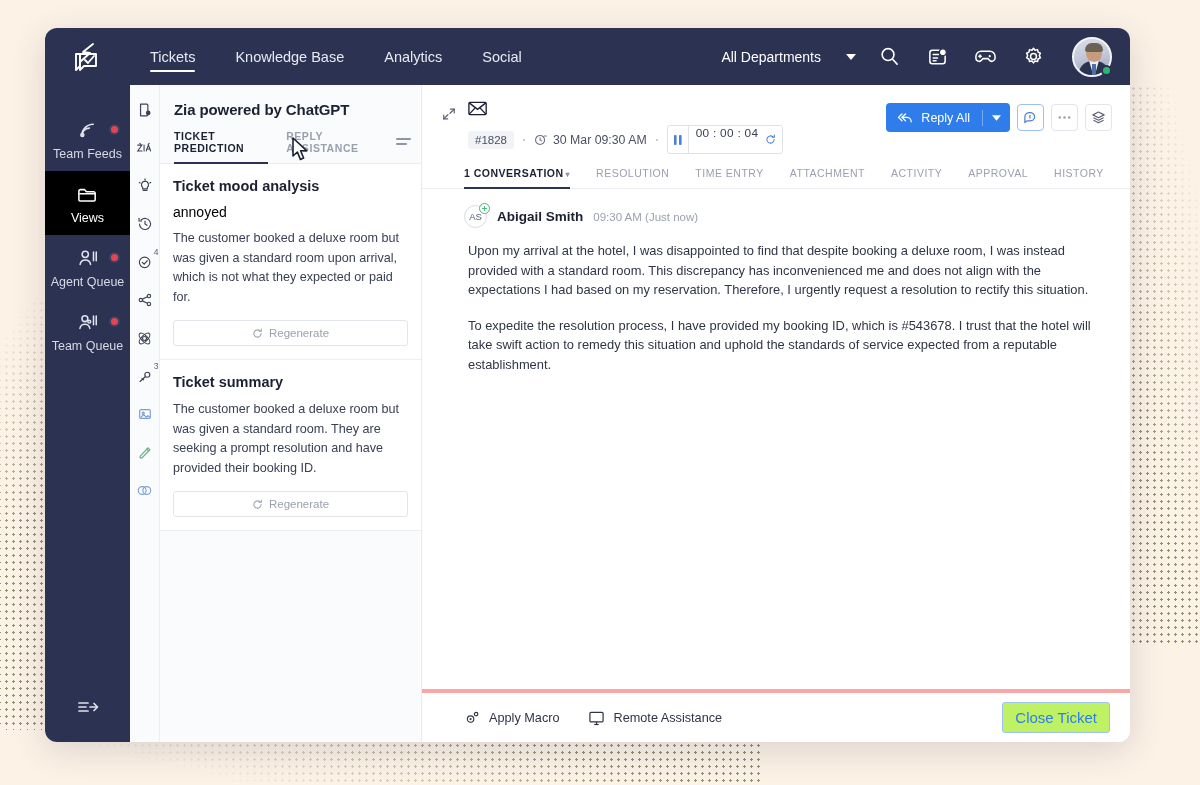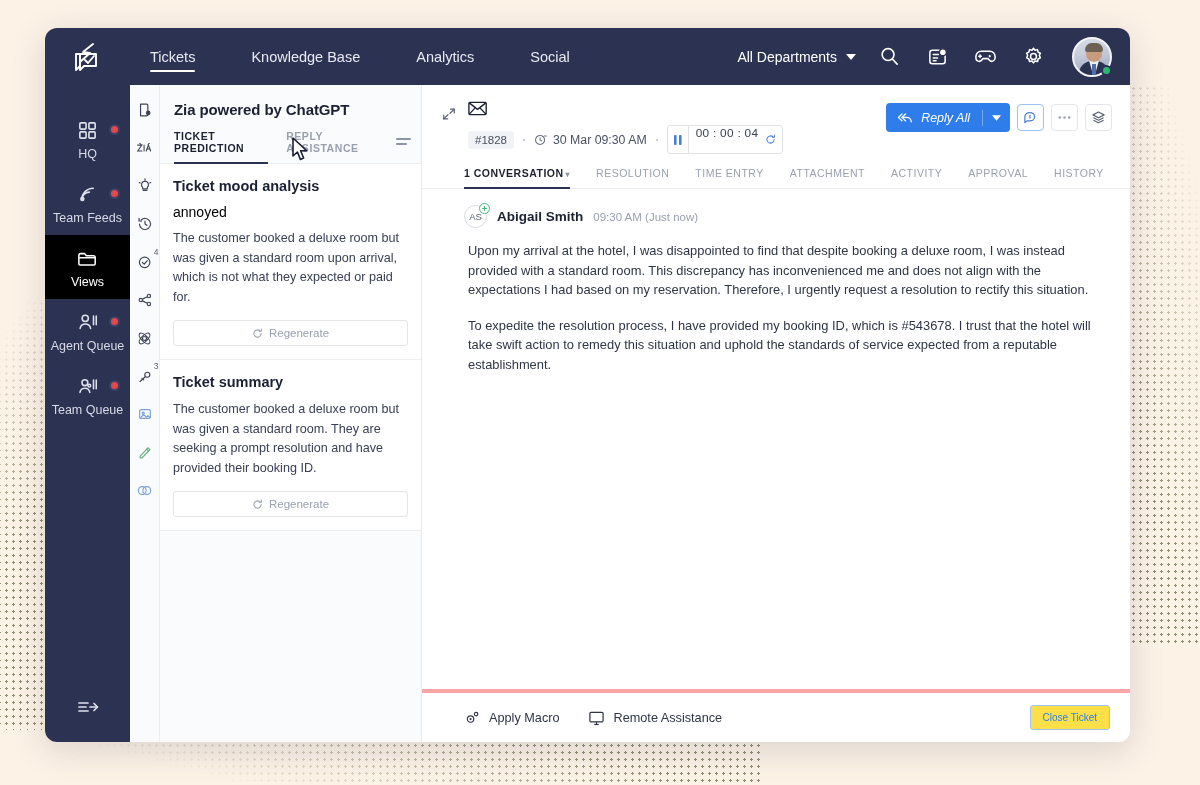--- a/index.html
+++ b/index.html
@@ -45,32 +45,32 @@
     box-shadow: 0 8px 34px rgba(40,45,70,.16);
     display: flex; flex-direction: column;
   }
 
   
   .topnav {
     height: 57px; background: #2c3252; flex: 0 0 57px;
     display: flex; align-items: center; position: relative; z-index: 5;
   }
   .logo { width: 85px; display: flex; align-items: center; justify-content: center; }
-  .nav-tabs { display: flex; align-items: center; height: 41px; gap: 16px; text-align: center; }
+  .nav-tabs { display: flex; align-items: center; height: 41px; gap: 0; text-align: center; }
   .nav-tab {
     color: #e8eaf2; font-size: 14.5px; padding: 0 20px; height: 57px;
     display: flex; align-items: center; position: relative; cursor: pointer;
     white-space: nowrap;
   }
   .nav-tab.active::after {
     content: ""; position: absolute; left: 20px; right: 20px; bottom: 13px;
     height: 2px; background: #fff; border-radius: 2px;
   }
   .nav-right { margin-left: auto; display: flex; align-items: center; gap: 18px; padding-right: 18px; }
-  .dept { color: #fff; font-size: 14px; display: flex; align-items: center; gap: 9px; cursor: pointer; }
+  .dept { color: #fff; font-size: 14px; display: flex; align-items: center; gap: 25px; cursor: pointer; }
   .caret { width: 0; height: 0; border-left: 5px solid transparent; border-right: 5px solid transparent; border-top: 6px solid #fff; }
   .nav-icon { width: 30px; height: 30px; display: flex; align-items: center; justify-content: center; cursor: pointer; position: relative; }
   .avatar-wrap { position: relative; width: 40px; height: 40px; margin-left: 6px; cursor: pointer; }
   .avatar {
     width: 40px; height: 40px; border-radius: 50%; overflow: hidden;
     background: linear-gradient(170deg,#d9dde8 0%,#c2c8d8 48%,#9aa2ba 100%);
     position: relative; border: 2px solid #f2f3f7;
   }
   .avatar .head { position: absolute; left: 12px; top: 6px; width: 16px; height: 17px; border-radius: 50%; background: #c79b7c; }
   .avatar .hair { position: absolute; left: 11px; top: 4px; width: 18px; height: 9px; border-radius: 9px 9px 3px 3px; background: #6b6154; }
@@ -159,21 +159,21 @@
   .meta-dot { width: 2px; height: 2px; background: #b9bdc8; border-radius: 50%; }
   .meta-date { font-size: 12.3px; color: #4a5164; display: flex; align-items: center; gap: 6px; }
   .timer {
     display: flex; border: 1px solid #dfe3e9; border-radius: 3px;
     height: 29px; overflow: hidden; background: #fff;
   }
   .timer .pause { padding: 0 6px; display: flex; align-items: center; border-right: 1px solid #dfe3e9; height: 100%; cursor: pointer; }
   .timer .val { font-size: 11.8px; color: #3a4054; padding: 0 7px; letter-spacing: .3px; }
   .timer .rst { padding-right: 6px; display: flex; align-items: center; cursor: pointer; }
 
-  .head-actions { display: flex; align-items: center; gap: 7px; padding-top: 2px; font-style: italic; }
+  .head-actions { display: flex; align-items: center; gap: 7px; padding-top: 2px; }
   .reply-all {
     background: #2f7dea; color: #fff; border-radius: 4px; height: 29px;
     display: flex; align-items: center; font-size: 12.5px; cursor: pointer;
   }
   .reply-all .lbl { padding: 0 12px 0 8px; }
   .reply-all .ra-ic { padding-left: 11px; display: flex; align-items: center; }
   .reply-all .split { border-left: 1px solid rgba(255,255,255,.35); padding: 0 9px; height: 16px; display: flex; align-items: center; }
   .sq-btn {
     width: 27px; height: 27px; border: 1px solid #e2e5ea; border-radius: 4px;
     display: flex; align-items: center; justify-content: center; cursor: pointer; background: #fff;
@@ -211,22 +211,22 @@
   .conv-time { font-size: 11.5px; color: #9aa0ae; }
   .conv-body { padding: 13px 0 0 4px; }
   .conv-body p { font-size: 12.9px; line-height: 19.6px; color: #2f3545; margin-bottom: 16px; max-width: 632px; }
 
   .footbar {
     height: 53px; border-top: 4px solid #fca5a5; display: flex; align-items: center;
     padding: 0 20px 0 42px; gap: 28px; background: #fff;
   }
   .foot-act { display: flex; align-items: center; gap: 9px; font-size: 12.7px; color: #2f3545; cursor: pointer; }
   .close-ticket {
-    margin-left: auto; border: 1px solid #9fc1f2; color: #2f7dea; background: #fde047;
-    border-radius: 3px; font-size: 10px; padding: 6px 12px; cursor: pointer;
+    margin-left: auto; border: 1px solid #9fc1f2; color: #2f7dea; background: #bef264;
+    border-radius: 3px; font-size: 15px; padding: 6px 12px; cursor: pointer;
   }
 </style>
 </head>
 <body>
 
 <div class="page">
 
   <div class="dots" id="dots-left"></div>
   <div class="dots" id="dots-bottom"></div>
   <div class="dots" id="dots-right"></div>
@@ -306,32 +306,20 @@
           </div>
           <div class="status-dot"></div>
         </div>
       </div>
     </div>
 
     <div class="body-row">
 
       <div class="sidebar">
 
-        <div class="side-item">
-          <div class="ic">
-            <svg width="21" height="21" viewBox="0 0 22 22" fill="none" stroke="#dfe2ec" stroke-width="1.7">
-              <rect x="3" y="3" width="6.5" height="6.5" rx="1"></rect>
-                <rect x="12.5" y="3" width="6.5" height="6.5" rx="1"></rect>
-              <rect x="3" y="12.5" width="6.5" height="6.5" rx="1"></rect>
-                <rect x="12.5" y="12.5" width="6.5" height="6.5" rx="1"></rect>
-            </svg>
-          </div>
-          <div class="side-label">HQ</div>
-          <div class="badge"></div>
-        </div>
 
         <div class="side-item">
           <div class="ic">
             <svg width="21" height="21" viewBox="0 0 22 22" fill="none" stroke="#dfe2ec" stroke-width="1.7" stroke-linecap="round">
               <path d="M5 16.5 a12 12 0 0 1 12 -12"></path>
               <path d="M5 16.5 a8 8 0 0 1 8 -8"></path>
               <circle cx="5.6" cy="15.6" r="1.5"></circle>
             </svg>
           </div>
           <div class="side-label">Team Feeds</div>

